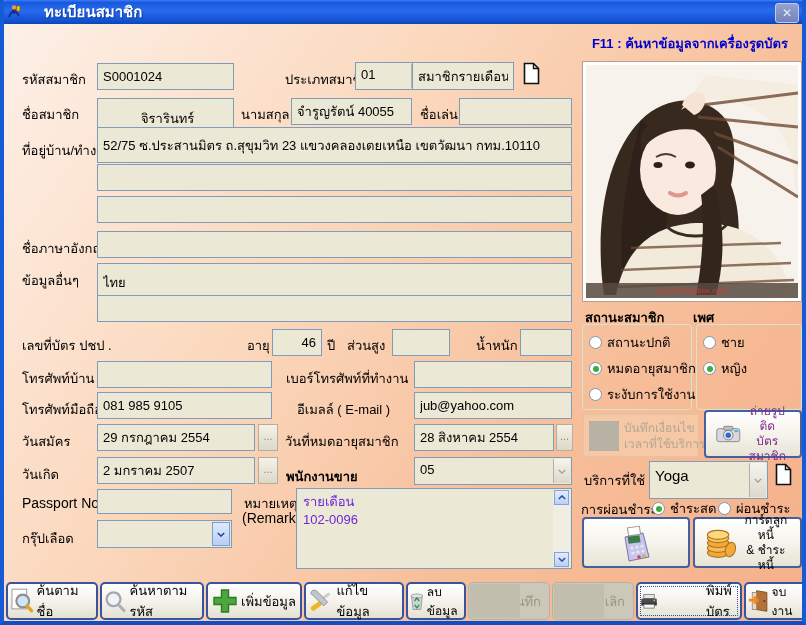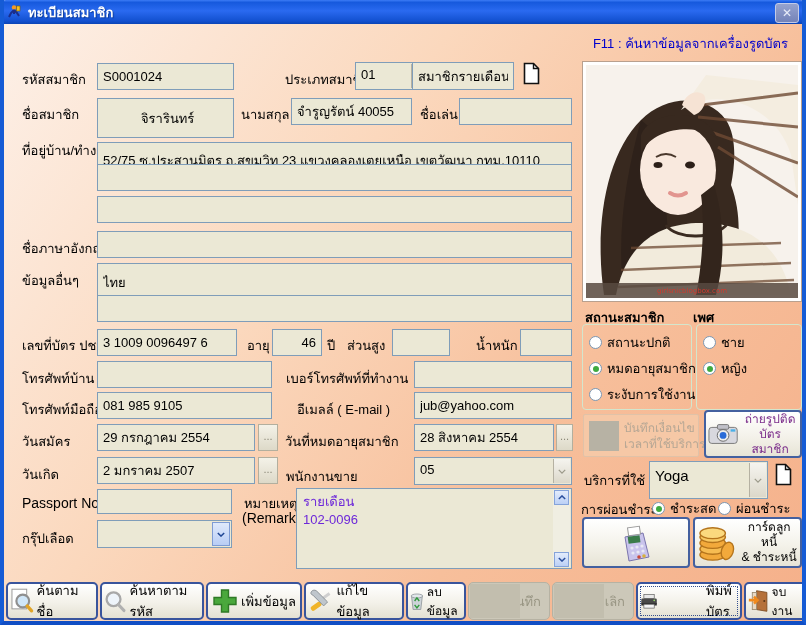--- a/index.html
+++ b/index.html
@@ -5,21 +5,21 @@
   html,body{margin:0;padding:0;}
   body{font-family:"Liberation Sans","DejaVu Sans",sans-serif;background:#555;}
   #window{position:relative;width:806px;height:625px;overflow:hidden;
     background:linear-gradient(125deg,#fdf1e9 0%,#fbd8bd 38%,#f7bf9b 68%,#f5b08a 100%);
     border-left:4px solid #155bd5;border-right:4px solid #155bd5;border-bottom:4px solid #114ec4;
     box-sizing:border-box;}
   
   .titlebar{position:absolute;left:-4px;top:0;width:806px;height:24px;
     background:linear-gradient(180deg,#3c7cf6 0%,#1659dd 10%,#2a6af0 45%,#1250cf 88%,#0b44b5 100%);
     border-radius:6px 6px 0 0;display:flex;align-items:center;padding:0 6px;box-sizing:border-box;}
-  .title-text{color:#fff;font-weight:bold;font-size:13px;margin-left:6px;text-shadow:1px 1px 1px #0a3a9a;}
+  .title-text{color:#fff;font-weight:bold;font-size:15px;margin-left:22px;text-shadow:1px 1px 1px #0a3a9a;}
   .close-btn{position:absolute;right:7px;top:3px;width:22px;height:18px;background:linear-gradient(180deg,#96a3cf,#7483b8);
     border:1px solid #c3cbe8;border-radius:3px;color:#e8ecf8;font-size:12px;font-weight:bold;
     display:flex;align-items:center;justify-content:center;line-height:1;}
   
   .lbl{position:absolute;font-size:13px;color:#000;white-space:nowrap;}
   .fld{position:absolute;background:#ebe8d5;border:1px solid #7f9db9;font-size:13px;color:#000;
     padding:3px 5px;box-sizing:border-box;font-family:"Liberation Sans","DejaVu Sans",sans-serif;}
   input.fld{outline:none;}
   .dots-btn{position:absolute;background:linear-gradient(180deg,#f4f2e8,#ddd9c8);border:1px solid #b3af9e;
     color:#8d8a7a;font-size:11px;text-align:center;line-height:23px;box-sizing:border-box;}
@@ -30,34 +30,34 @@
   .dd-arrow.blue{background:linear-gradient(180deg,#dfe9fb,#b9cdf5);border:1px solid #7e9bd4;}
   .chev{width:8px;height:5px;}
   .groupbox{position:absolute;border:1px solid #d3e6cd;border-radius:4px;box-sizing:border-box;}
   .radio-row{position:absolute;display:flex;align-items:center;gap:5px;}
   .radio{width:13px;height:13px;border-radius:50%;background:#fff;border:1px solid #7c97b2;box-sizing:border-box;
     display:flex;align-items:center;justify-content:center;flex:0 0 auto;}
   .radio.checked::after{content:"";width:6px;height:6px;border-radius:50%;background:#3faa40;}
   .radio-lbl{font-size:13px;color:#000;white-space:nowrap;}
   .panel-btn{position:absolute;background:linear-gradient(180deg,#ffffff,#f4f2ea 55%,#e7e4d6);
     border:2px solid #44609f;border-radius:4px;box-sizing:border-box;display:flex;align-items:center;
-    justify-content:center;gap:4px;padding:2px;}
+    justify-content:center;gap:4px;padding:10px;}
   .panel-btn .txt2{font-size:12px;color:#000;text-align:center;line-height:1.25;}
   .tbtn{position:absolute;top:582px;height:38px;background:linear-gradient(180deg,#ffffff,#f3f1e9 55%,#e4e1d2);
     border:2px solid #39549c;border-radius:5px;box-sizing:border-box;display:flex;align-items:center;
     justify-content:center;gap:3px;font-size:13px;color:#000;padding:0 2px;}
   .tbtn.disabled{background:#ccc8b9;border:1px solid #b6b2a3;color:#999684;justify-content:flex-end;padding-right:8px;}
   .tbtn.disabled .blk{position:absolute;left:1px;top:1px;bottom:1px;width:50px;background:#c2beae;}
   .tbtn.focused{outline:1px dotted #35508f;outline-offset:-5px;}
   .remark-box{position:absolute;background:#ebe8d5;border:1px solid #7f9db9;box-sizing:border-box;}
   .remark-text{position:absolute;left:6px;top:4px;right:20px;font-size:13px;color:#6d28d9;line-height:1.35;}
   .sbar{position:absolute;right:1px;top:1px;bottom:1px;width:17px;background:#f0eee2;}
   .sbtn{position:absolute;left:1px;right:1px;height:15px;background:linear-gradient(180deg,#e3ecfc,#bcd0f6);
     border:1px solid #85a3da;box-sizing:border-box;display:flex;align-items:center;justify-content:center;}
-  .hint-f11{position:absolute;right:14px;top:33px;font-size:13px;font-weight:normal;color:#0000cd;}
+  .hint-f11{position:absolute;right:14px;top:33px;font-size:13px;font-weight:bold;color:#0000cd;}
   .photo-frame{position:absolute;left:578px;top:61px;width:220px;height:241px;background:#fff;
     border:1px solid #b9a08e;box-sizing:border-box;padding:3px;}
   .sec-title{position:absolute;font-size:13px;font-weight:bold;color:#000;text-align:right;}
   .cond-btn{position:absolute;left:579px;top:414px;width:116px;height:43px;background:#f6c8a6;
     border:1px solid #e0c2a8;border-radius:2px;box-sizing:border-box;}
   .cond-btn .sq{position:absolute;left:5px;top:6px;width:30px;height:30px;background:#b7b2a4;}
   .cond-btn .t{position:absolute;left:40px;top:5px;font-size:12px;color:#b5a694;line-height:1.35;white-space:nowrap;}
 </style>
 </head>
 <body>
@@ -95,33 +95,32 @@
   </svg>
 
   <div class="lbl" style="left:18px;top:104px;">ชื่อสมาชิก</div>
   <input class="fld" style="left: 93px; top: 98px; width: 137px; height: 40px; padding-left: 43px;" value="จิรารินทร์">
   <div class="lbl" style="left:237px;top:104px;">นามสกุล</div>
   <input class="fld" style="left: 287px; top: 98px; width: 121px; height: 27px;" value="จำรูญรัตน์ 40055">
   <div class="lbl" style="left:416px;top:104px;">ชื่อเล่น</div>
   <input class="fld" style="left: 455px; top: 98px; width: 113px; height: 27px;" value="">
 
   <div class="lbl" style="left:18px;top:140px;">ที่อยู่บ้าน/ทำงาน</div>
-  <input class="fld" style="left: 93px; top: 142px; width: 475px; height: 36px;" value="52/75 ซ.ประสานมิตร ถ.สุขุมวิท 23 แขวงคลองเตยเหนือ เขตวัฒนา กทม.10110">
+  <input class="fld" style="left: 93px; top: 127px; width: 475px; height: 36px;" value="52/75 ซ.ประสานมิตร ถ.สุขุมวิท 23 แขวงคลองเตยเหนือ เขตวัฒนา กทม.10110">
   <input class="fld" style="left: 93px; top: 164px; width: 475px; height: 27px;" value="">
   <input class="fld" style="left: 93px; top: 196px; width: 475px; height: 27px;" value="">
 
   <div class="lbl" style="left:18px;top:238px;">ชื่อภาษาอังกฤษ</div>
   <input class="fld" style="left: 93px; top: 231px; width: 475px; height: 27px;" value="">
 
   <div class="lbl" style="left:18px;top:270px;">ข้อมูลอื่นๆ</div>
   <input class="fld" style="left: 93px; top: 263px; width: 475px; height: 38px;" value="ไทย">
   <input class="fld" style="left: 93px; top: 295px; width: 475px; height: 27px;" value="">
 
   <div class="lbl" style="left:18px;top:335px;">เลขที่บัตร ปชป .</div>
-  <input class="fld" style="left: 93px; top: 329px; width: 140px; height: 27px;" value="3 1009 0096497 6">
   <div class="lbl" style="left:243px;top:335px;">อายุ</div>
   <input class="fld" style="left: 268px; top: 329px; width: 50px; height: 27px; text-align: right;" value="46">
   <div class="lbl" style="left:323px;top:335px;">ปี</div>
   <div class="lbl" style="left:343px;top:335px;">ส่วนสูง</div>
   <input class="fld" style="left: 388px; top: 329px; width: 58px; height: 27px;" value="">
   <div class="lbl" style="left:472px;top:335px;">น้ำหนัก</div>
   <input class="fld" style="left: 516px; top: 329px; width: 52px; height: 27px;" value="">
 
   <div class="lbl" style="left:18px;top:368px;">โทรศัพท์บ้าน</div>
   <input class="fld" style="left: 93px; top: 361px; width: 175px; height: 27px;" value="">
@@ -136,21 +135,21 @@
   <div class="lbl" style="left:18px;top:431px;">วันสมัคร</div>
   <input class="fld" style="left: 93px; top: 424px; width: 158px; height: 27px;" value="29 กรกฎาคม 2554">
   <div class="dots-btn" style="left:254px;top:424px;width:20px;height:27px;">...</div>
   <div class="lbl" style="left:281px;top:431px;">วันที่หมดอายุสมาชิก</div>
   <input class="fld" style="left: 410px; top: 424px; width: 140px; height: 27px;" value="28 สิงหาคม 2554">
   <div class="dots-btn" style="left:552px;top:424px;width:17px;height:27px;">...</div>
 
   <div class="lbl" style="left:18px;top:464px;">วันเกิด</div>
   <input class="fld" style="left: 93px; top: 457px; width: 158px; height: 27px;" value="2 มกราคม 2507">
   <div class="dots-btn" style="left:254px;top:457px;width:20px;height:27px;">...</div>
-  <div class="lbl" style="left:282px;top:466px;">พนักงานขาย</div>
+  <div class="lbl" style="left:282px;top:466px;font-weight:bold;">พนักงานขาย</div>
   <div class="dd" style="left:410px;top:457px;width:158px;height:28px;">
     <span class="val">05</span>
     <span class="dd-arrow gray">
       <svg class="chev" viewBox="0 0 10 6">
           <path d="M1 1l4 4 4-4" stroke="#9c9a8b" stroke-width="1.6" fill="none"></path>
         </svg>
     </span>
   </div>
 
   <div class="lbl" style="left:18px;top:495px;font-size:14px;">Passport No.</div>

